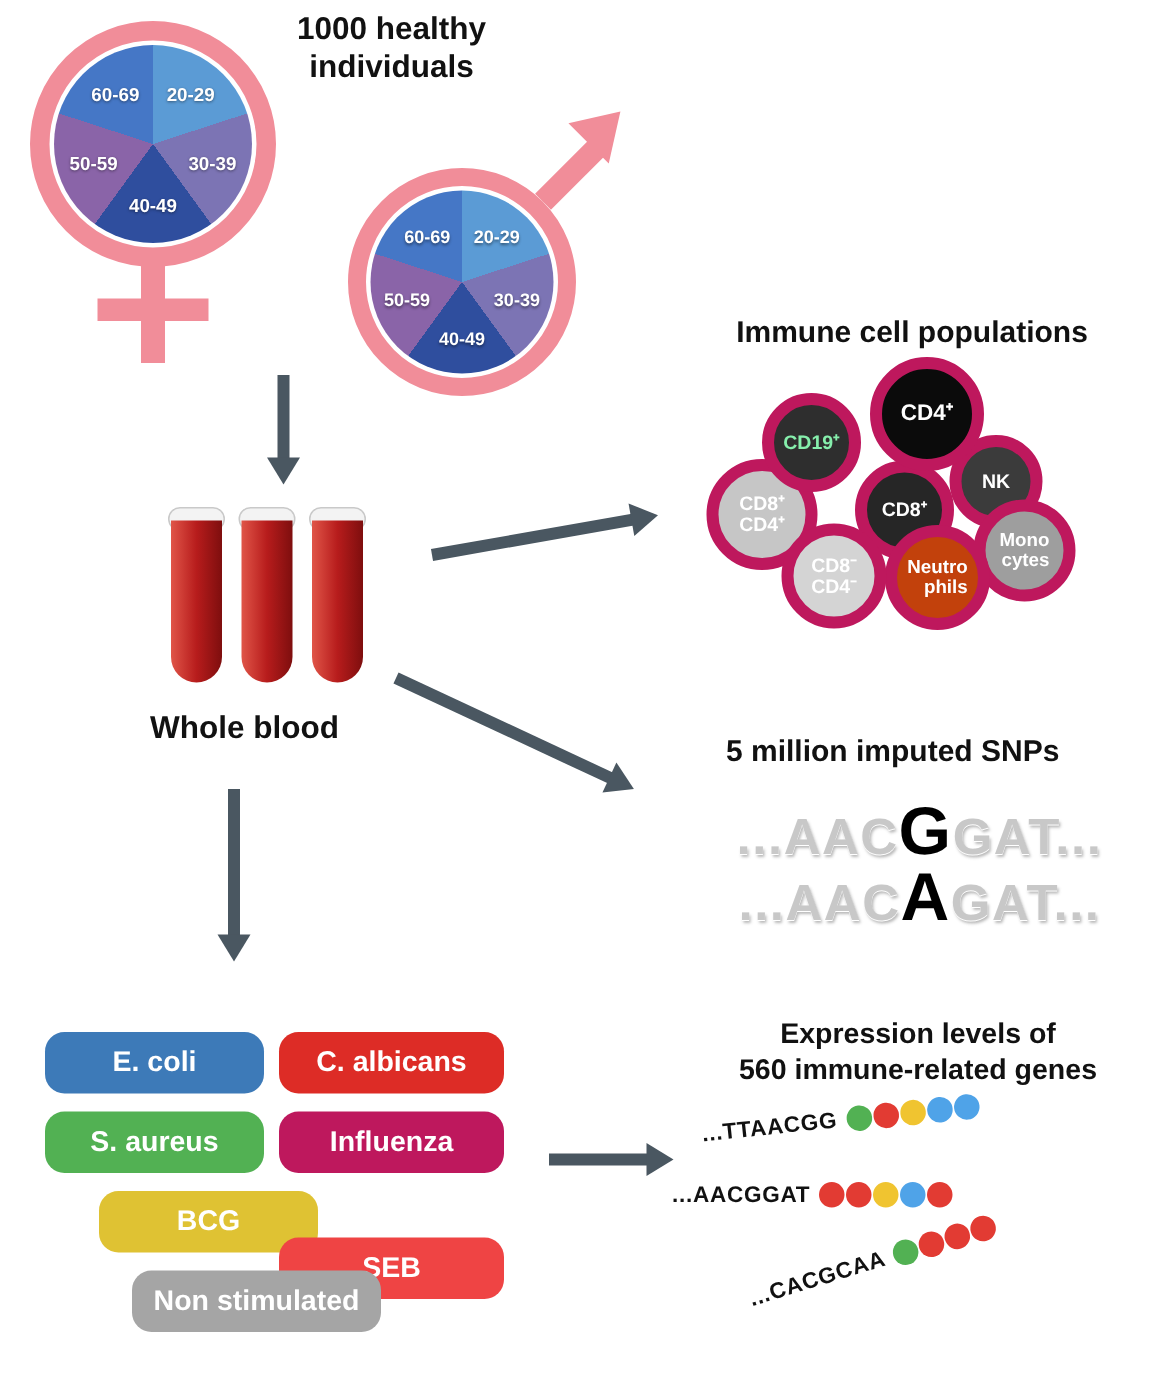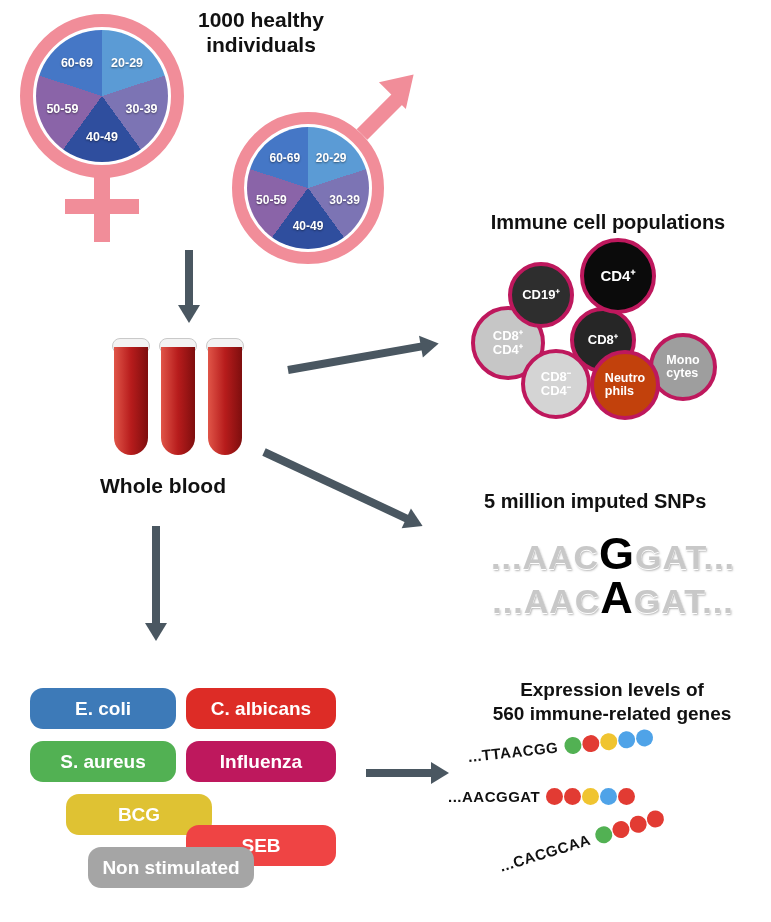--- a/index.html
+++ b/index.html
@@ -54,22 +54,22 @@
   .tubes { position:absolute; left:112px; top:338px; width:140px; height:120px; }
   .tube { position:absolute; top:0; width:38px; height:120px; }
   .t0 { left:0; } .t1 { left:47px; } .t2 { left:94px; }
   .tube-body { position:absolute; left:2px; top:9px; width:34px; height:108px;
                background:linear-gradient(90deg, #E05548, var(--blood) 50%, #7E0E0E);
                border-radius:0 0 17px 17px; }
   .tube-cap { position:absolute; left:0; top:0; width:38px; height:16px; background:#f3f3f3;
               border:1px solid #c9c9c9; border-radius:8px; }
 
   
-  .cell { position:absolute; border-radius:50%; border:4px solid #be185d; display:flex;
-          align-items:center; justify-content:center; text-align:left; font-weight:bold; }
+  .cell { position:absolute; border-radius:50%; border:8px solid #be185d; display:flex;
+          align-items:center; justify-content:center; text-align:right; font-weight:bold; }
   .cell-label { white-space:pre-line; line-height:1.05; font-size:13px; }
   .c0 { left:471px; top:306px; width:74px; height:74px; }
   .c1 { left:508px; top:262px; width:66px; height:66px; }
   .c2 { left:633px; top:290px; width:62px; height:62px; }
   .c3 { left:649px; top:333px; width:68px; height:68px; }
   .c3 .cell-label { font-size:12.5px; }
   .c4 { left:570px; top:307px; width:66px; height:66px; }
   .c5 { left:590px; top:350px; width:70px; height:70px; }
   .c5 .cell-label { font-size:12.5px; }
   .c6 { left:521px; top:349px; width:70px; height:70px; }
@@ -155,22 +155,25 @@
       <div class="tube-body"></div>
     </div>
   </div>
   <div class="blood-label">Whole blood</div>
 
   <div class="immune-title">Immune cell populations</div>
   <div class="cell c0" style="background: rgb(198, 198, 198); color: rgb(255, 255, 255);">
     <span class="cell-label">CD8⁺
 CD4⁺</span>
   </div>
-  <div class="cell c1" style="background: rgb(46, 46, 46); color: #ffffff;">
+  <div class="cell c1" style="background: rgb(46, 46, 46); color: #86efac;">
     <span class="cell-label">CD19⁺</span>
+  </div>
+  <div class="cell c2" style="background: rgb(59, 59, 59); color: rgb(255, 255, 255);">
+    <span class="cell-label">NK</span>
   </div>
   <div class="cell c3" style="background: rgb(158, 158, 158); color: rgb(255, 255, 255);">
     <span class="cell-label">Mono
 cytes</span>
   </div>
   <div class="cell c4" style="background: rgb(38, 38, 38); color: rgb(255, 255, 255);">
     <span class="cell-label">CD8⁺</span>
   </div>
   <div class="cell c5" style="background: #c2410c; color: rgb(255, 255, 255);">
     <span class="cell-label">Neutro

